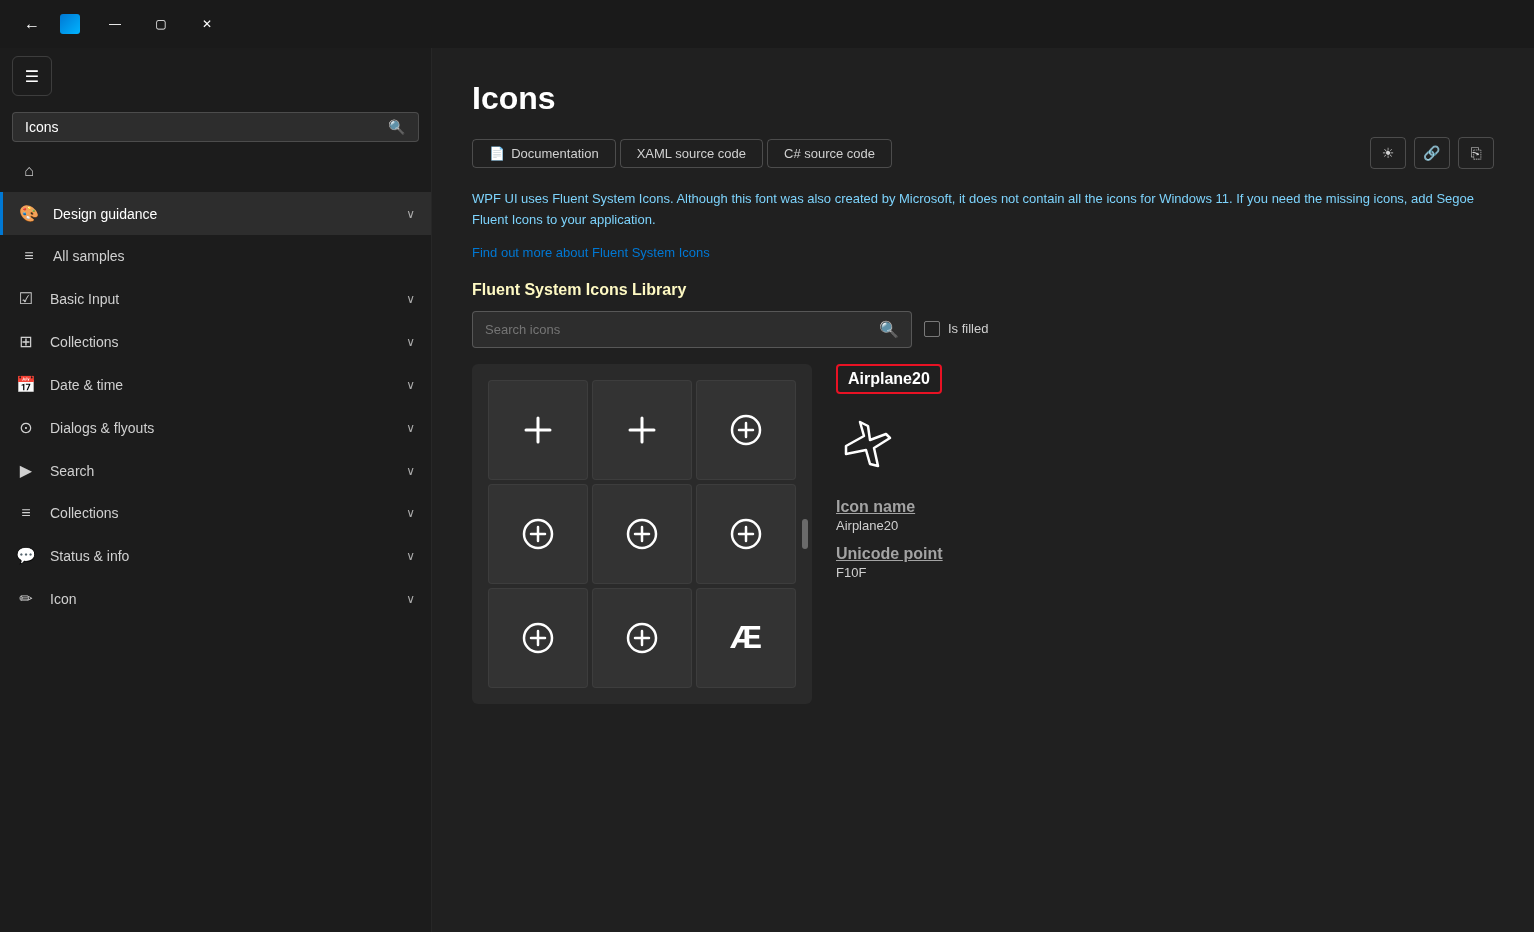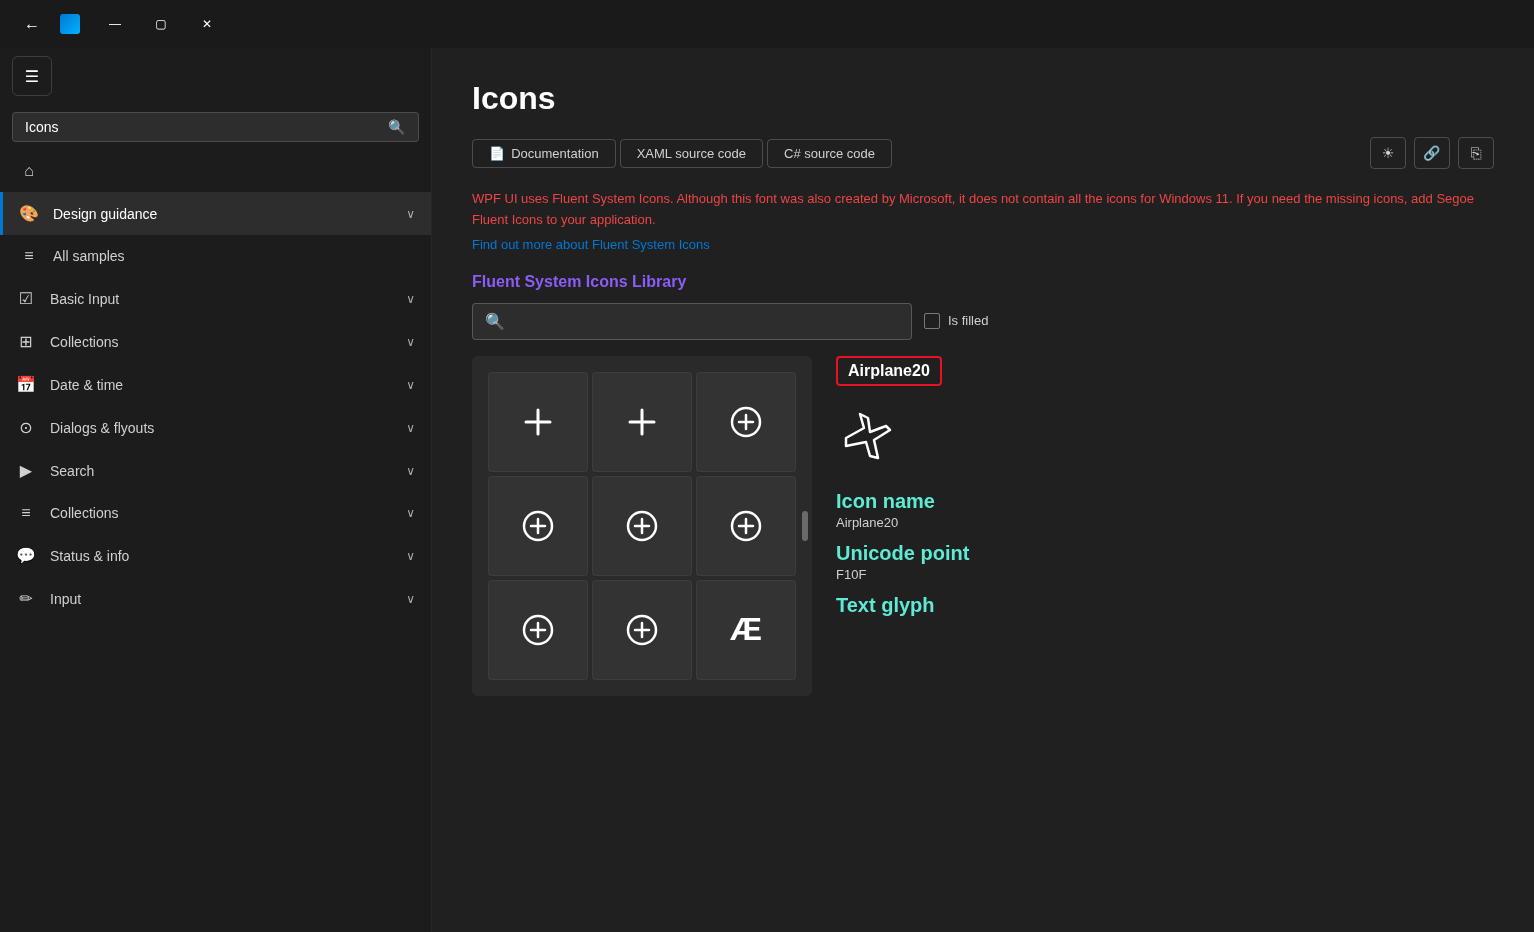--- a/index.html
+++ b/index.html
@@ -180,35 +180,35 @@
       cursor: pointer;
       display: flex;
       align-items: center;
       justify-content: center;
       font-size: 14px;
       margin-left: 4px;
     }
 
     .description-text {
       font-size: 13px;
-      color: #ef4444;
+      color: #7dd3fc;
       line-height: 1.6;
-      margin-bottom: 4px;
+      margin-bottom: 12px;
     }
     .link-text {
       color: #0078d4;
       cursor: pointer;
       font-size: 13px;
       text-decoration: none;
     }
 
     .section-title {
       font-size: 16px;
       font-weight: 600;
-      color: #8b5cf6;
+      color: #fef9c3;
       margin: 20px 0 12px;
     }
 
     .search-icons-bar {
       display: flex;
       align-items: center;
       gap: 12px;
       margin-bottom: 16px;
     }
     .search-icons-input {
@@ -307,23 +307,24 @@
       display: flex;
       align-items: center;
     }
     .airplane-svg {
       width: 64px; height: 64px;
     }
     .detail-row {
       margin-bottom: 12px;
     }
     .detail-label {
-      font-size: 20px;
+      font-size: 16px;
       font-weight: 600;
-      color: #5eead4;
+      color: #a3a3a3;
+      text-decoration: underline;
     }
     .detail-value {
       font-size: 13px;
       color: #d0d0d0;
       margin-top: 2px;
     }
   </style>
 </head>
 <body>
 
@@ -405,21 +406,21 @@
     </div>
 
     <div class="nav-section-item">
       <span class="icon">💬</span>
       <span class="label">Status &amp; info</span>
       <span class="chevron">∨</span>
     </div>
 
     <div class="nav-section-item">
       <span class="icon">✏</span>
-      <span class="label">Input</span>
+      <span class="label">Icon</span>
       <span class="chevron">∨</span>
     </div>
   </div>
 
   <div class="content">
     <h1 class="page-title">Icons</h1>
 
     
     <div class="tab-bar">
       <button class="tab-btn">
@@ -447,20 +448,21 @@
     
     <p class="description-text">WPF UI uses Fluent System Icons. Although this font was also created by Microsoft, it does not contain all the icons for Windows 11. If you need the missing icons, add Segoe Fluent Icons to your application.</p>
     <a class="link-text">Find out more about Fluent System Icons</a>
 
     
     <div class="section-title">Fluent System Icons Library</div>
 
     
     <div class="search-icons-bar">
       <div class="search-icons-input">
+        <input type="text" placeholder="Search icons" style="">
         <span style="color:#aaa;">🔍</span>
       </div>
       <label class="is-filled-label">
         <div class="checkbox-box"></div>
         <span>Is filled</span>
       </label>
     </div>
 
     
     <div class="icons-panel">
@@ -542,19 +544,16 @@
         <div class="detail-row">
           <div class="detail-label">Icon name</div>
           <div class="detail-value">Airplane20</div>
         </div>
 
         <div class="detail-row">
           <div class="detail-label">Unicode point</div>
           <div class="detail-value">F10F</div>
         </div>
 
-        <div class="detail-row">
-          <div class="detail-label">Text glyph</div>
-        </div>
       </div>
     </div>
   </div>
 </div>
 
 </body></html>

